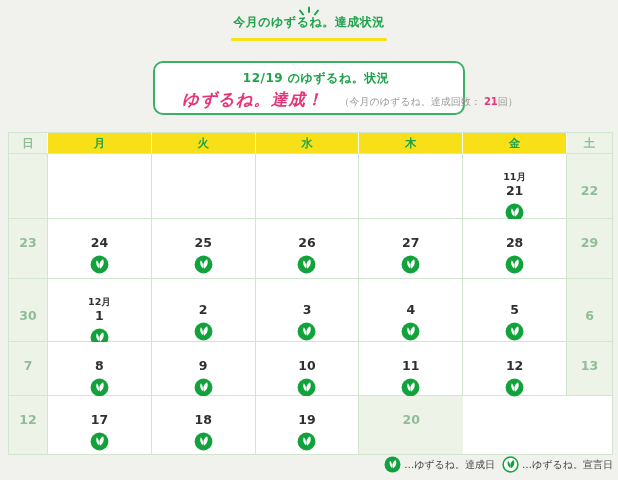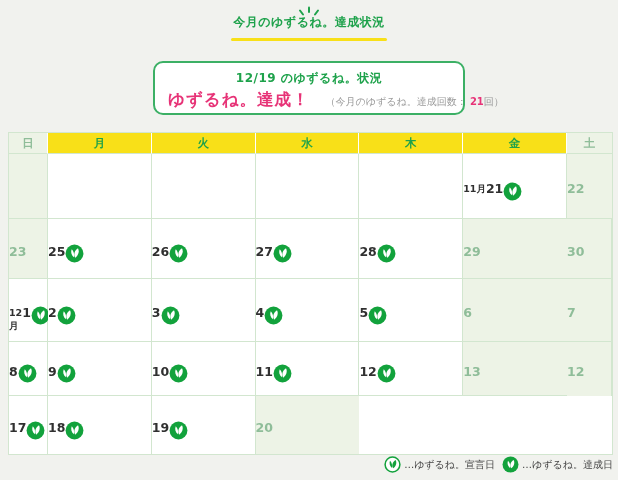--- a/index.html
+++ b/index.html
@@ -13,43 +13,43 @@
   .title{
     position:absolute;top:14px;left:0;width:100%;margin:0;text-align:center;
     font-size:12px;font-weight:bold;color:var(--green,#1ea24b);letter-spacing:.5px;
   }
   .underline{
     position:absolute;top:38px;left:50%;transform:translateX(-50%);
     width:156px;height:3px;background:var(--yellow,#f8e018);border-radius:2px;
   }
   .status-box{
     position:absolute;left:153px;top:61px;width:312px;height:54px;box-sizing:border-box;
-    background:#fff;border:2px solid var(--box-border,#3cb065);border-radius:10px;
+    background:#fff;border:2px solid var(--box-border,#3cb065);border-radius:10px;padding-left:14px;
   }
   .date-line{margin-top:7px;text-align:center;font-size:12px;font-weight:bold;color:var(--green,#1ea24b);letter-spacing:.5px;}
   .result-line{display:flex;align-items:baseline;padding-left:13px;margin-top:2px;}
-  .result{font-size:16.5px;font-weight:bold;color:var(--pink,#e73377);letter-spacing:1px;white-space:nowrap;}
+  .result{font-size:16.5px;font-weight:bold;color:var(--pink,#e73377);letter-spacing:1px;white-space:nowrap;font-style:italic;}
   .count{font-size:10px;color:var(--gray,#9a9a9a);margin-left:16px;white-space:nowrap;}
   .count-num{color:var(--pink,#e73377);font-weight:bold;}
   #calendar{
     position:absolute;left:8px;top:132px;width:603px;box-sizing:content-box;
     display:grid;grid-template-columns:39px repeat(5,1fr) 45px;
     grid-template-rows:21px 65px 60px 63px 54px 58px;
     border:1px solid var(--border,#d2e6cf);background:#fff;
   }
   .hcell{
     display:flex;align-items:center;justify-content:center;box-sizing:border-box;
     font-size:11.5px;font-weight:bold;
     border-right:1px solid #fff;border-bottom:1px solid var(--border,#d2e6cf);
   }
   .hcell.yellow{background:var(--yellow,#f8e018);color:var(--green,#1ea24b);}
   .hcell.pale{background:var(--pale,#edf3e6);color:var(--muted,#8fbd99);}
   .cell{
-    box-sizing:border-box;background:#fff;padding-top:5px;
-    display:flex;flex-direction:row;align-items:center;
+    box-sizing:border-box;background:#fff;padding-top:16px;
+    display:flex;flex-direction:column;align-items:center;
     border-right:1px solid var(--border,#d2e6cf);border-bottom:1px solid var(--border,#d2e6cf);
   }
   .cell.weekend{background:var(--pale,#edf3e6);}
   .c6{border-right:none !important;}
   .rlast{border-bottom:none !important;}
   .mrow{height:13px;line-height:13px;font-size:9.5px;font-weight:600;color:var(--ink,#303030);}
   .num{font-size:12.5px;line-height:15px;font-weight:bold;color:var(--ink,#303030);}
   .wnum{color:var(--muted,#8fbd99);}
   .cell .dicon{margin-top:5px;line-height:0;}
   #legend{
@@ -107,20 +107,28 @@
         </svg></div>
     </div>
     <div class="cell weekend c6">
       <div class="mrow"></div>
       <div class="num wnum">22</div>
     </div>
     <div class="cell weekend">
       <div class="num wnum">23</div>
     </div>
     <div class="cell">
+      <div class="num">24</div>
+      <div class="dicon"><svg width="19" height="19" viewBox="0 0 20 20">
+          <circle cx="10" cy="10" r="9.4" fill="var(--icon-green)"></circle>
+          <path d="M7.1 5.6 C5.9 8.4 6.6 11.7 9.3 14 C10.1 11.2 9.3 7.8 7.1 5.6 Z" fill="#fff"></path>
+          <path d="M13.7 4.6 C15.2 7.6 14.5 11.7 10.7 14.5 C8.8 11.2 9.8 7.1 13.7 4.6 Z" fill="#fff"></path>
+        </svg></div>
+    </div>
+    <div class="cell">
       <div class="num">25</div>
       <div class="dicon"><svg width="19" height="19" viewBox="0 0 20 20">
           <circle cx="10" cy="10" r="9.4" fill="var(--icon-green)"></circle>
           <path d="M7.1 5.6 C5.9 8.4 6.6 11.7 9.3 14 C10.1 11.2 9.3 7.8 7.1 5.6 Z" fill="#fff"></path>
           <path d="M13.7 4.6 C15.2 7.6 14.5 11.7 10.7 14.5 C8.8 11.2 9.8 7.1 13.7 4.6 Z" fill="#fff"></path>
         </svg></div>
     </div>
     <div class="cell">
       <div class="num">26</div>
       <div class="dicon"><svg width="19" height="19" viewBox="0 0 20 20">
@@ -273,29 +281,29 @@
           <path d="M7.1 5.6 C5.9 8.4 6.6 11.7 9.3 14 C10.1 11.2 9.3 7.8 7.1 5.6 Z" fill="#fff"></path>
           <path d="M13.7 4.6 C15.2 7.6 14.5 11.7 10.7 14.5 C8.8 11.2 9.8 7.1 13.7 4.6 Z" fill="#fff"></path>
         </svg></div>
     </div>
     <div class="cell weekend c6 rlast">
       <div class="num wnum">20</div>
     </div>
   </div>
 
 <div id="legend">
+    <div class="legend-item">
+      <svg width="17" height="17" viewBox="0 0 20 20">
+        <circle cx="10" cy="10" r="9.4" fill="var(--icon-green)"></circle>
+        <path d="M7.1 5.6 C5.9 8.4 6.6 11.7 9.3 14 C10.1 11.2 9.3 7.8 7.1 5.6 Z" fill="#fff"></path>
+        <path d="M13.7 4.6 C15.2 7.6 14.5 11.7 10.7 14.5 C8.8 11.2 9.8 7.1 13.7 4.6 Z" fill="#fff"></path>
+      </svg>
+      <span>…ゆずるね。達成日</span>
+    </div>
     <div class="legend-item">
       <svg width="17" height="17" viewBox="0 0 20 20">
         <circle cx="10" cy="10" r="8.7" fill="#fff" stroke="var(--icon-green)" stroke-width="1.8"></circle>
         <path d="M7.1 5.6 C5.9 8.4 6.6 11.7 9.3 14 C10.1 11.2 9.3 7.8 7.1 5.6 Z" fill="var(--icon-green)"></path>
         <path d="M13.7 4.6 C15.2 7.6 14.5 11.7 10.7 14.5 C8.8 11.2 9.8 7.1 13.7 4.6 Z" fill="var(--icon-green)"></path>
       </svg>
       <span>…ゆずるね。宣言日</span>
     </div>
-    <div class="legend-item">
-      <svg width="17" height="17" viewBox="0 0 20 20">
-        <circle cx="10" cy="10" r="9.4" fill="var(--icon-green)"></circle>
-        <path d="M7.1 5.6 C5.9 8.4 6.6 11.7 9.3 14 C10.1 11.2 9.3 7.8 7.1 5.6 Z" fill="#fff"></path>
-        <path d="M13.7 4.6 C15.2 7.6 14.5 11.7 10.7 14.5 C8.8 11.2 9.8 7.1 13.7 4.6 Z" fill="#fff"></path>
-      </svg>
-      <span>…ゆずるね。達成日</span>
-    </div>
   </div>
 
 </body></html>

